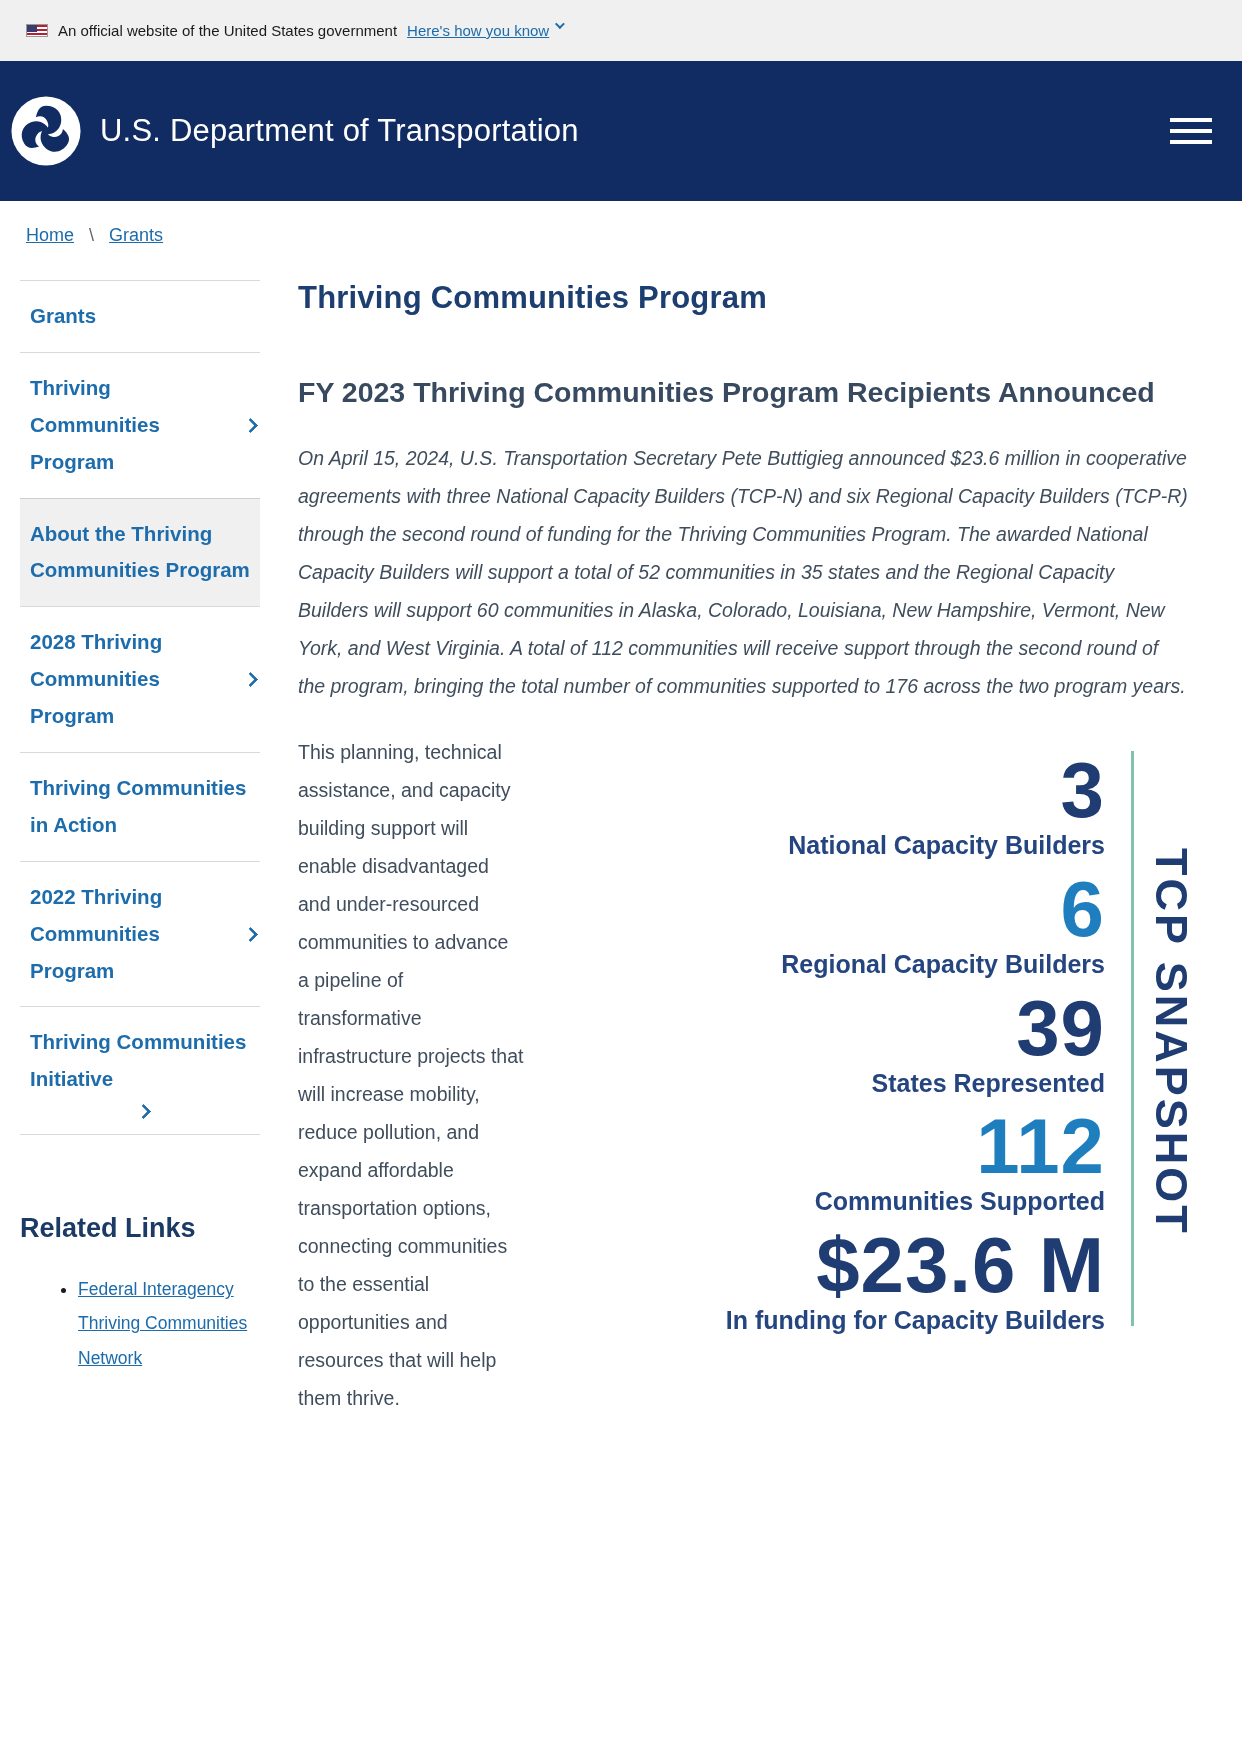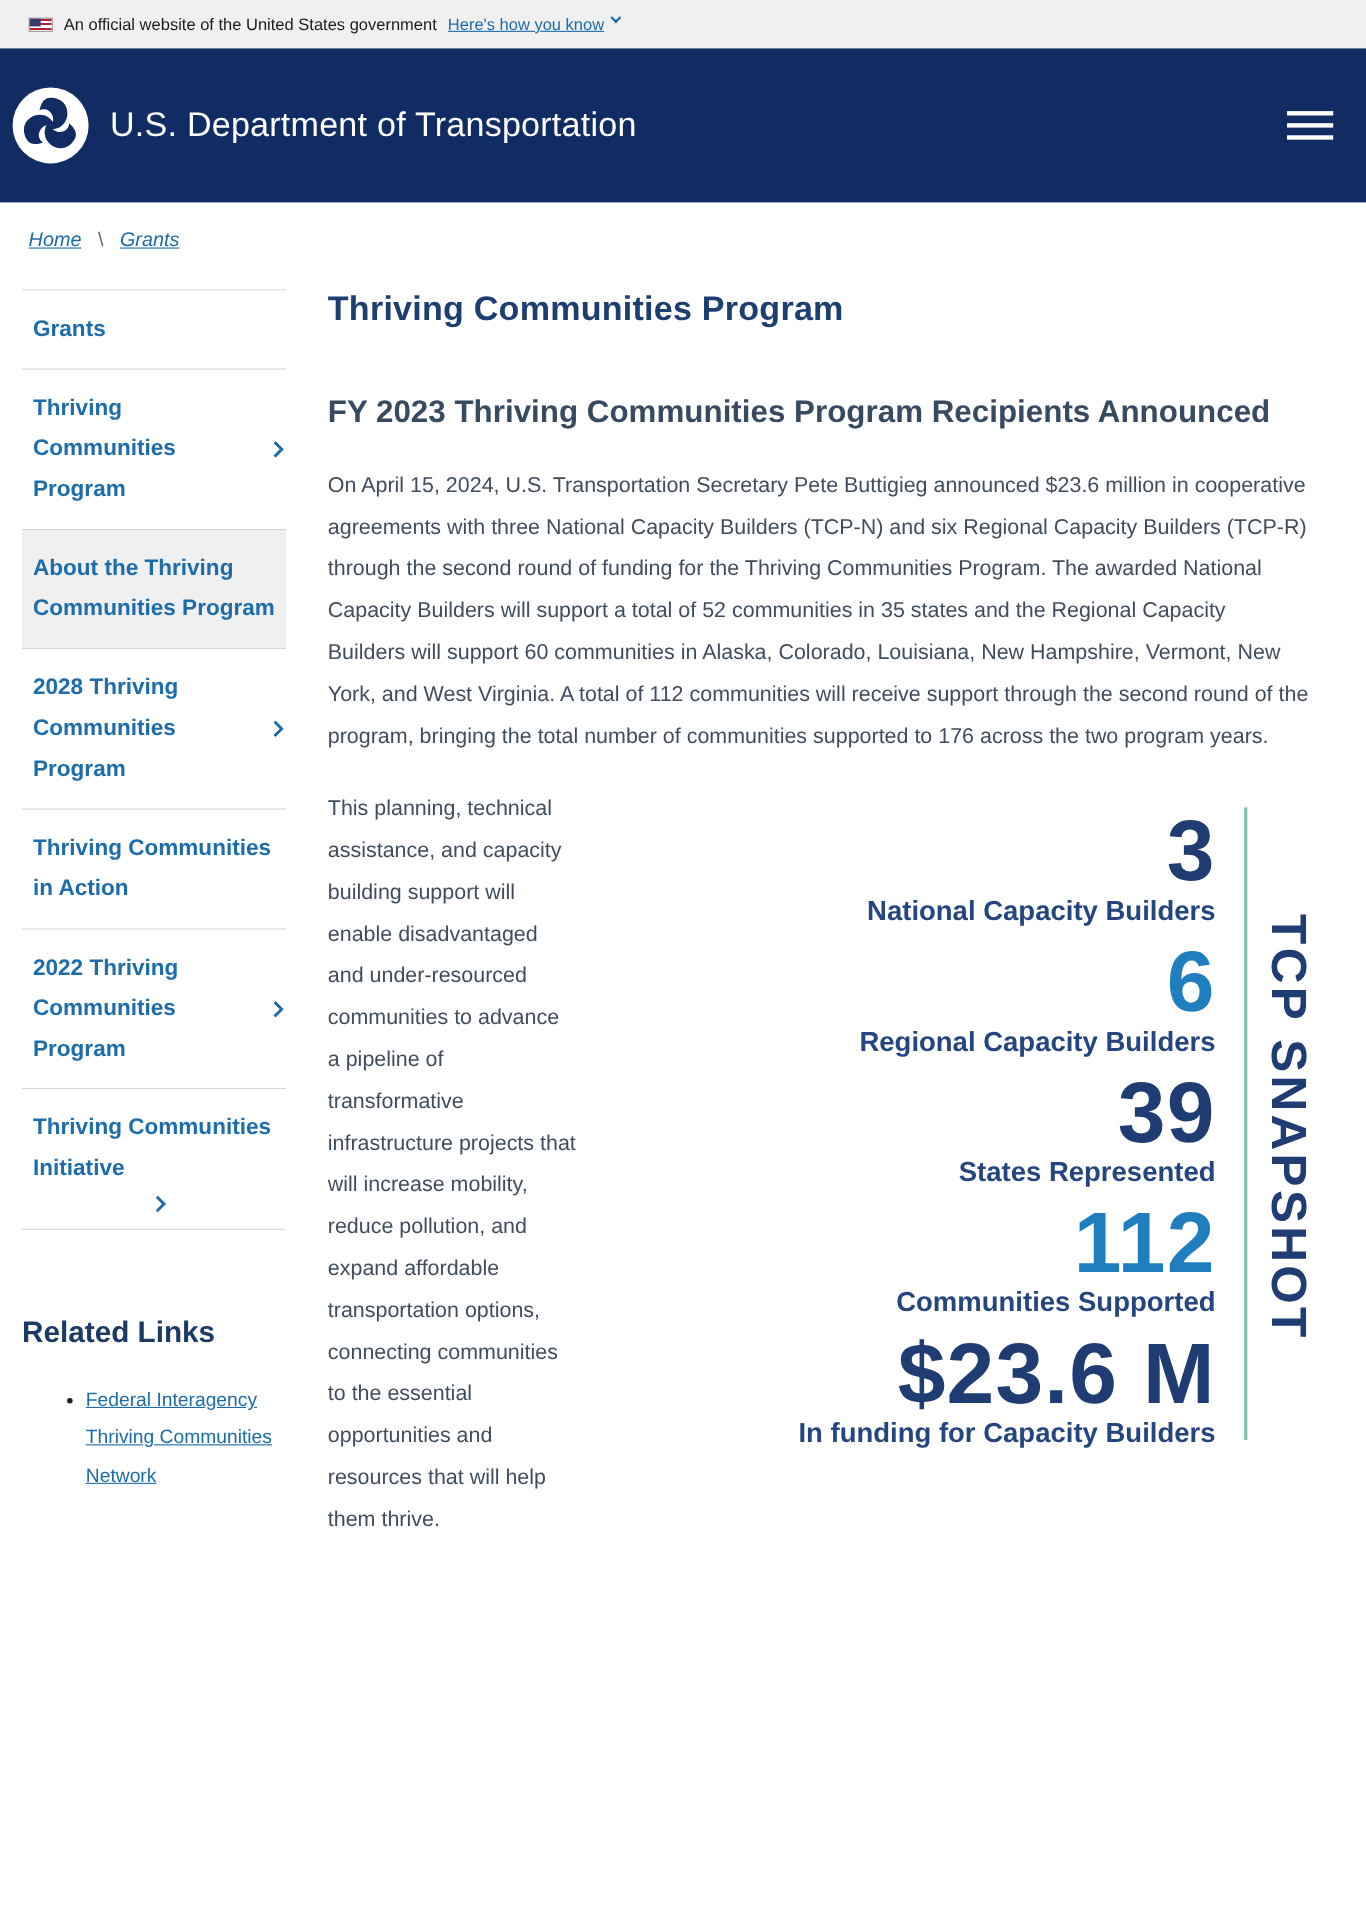--- a/index.html
+++ b/index.html
@@ -6,21 +6,21 @@
   html,body { background:#ffffff; }
   body {
     width:1242px; min-height:1756px;
     font-family:"Liberation Sans", sans-serif;
     color:#3f4d5c;
   }
   a { cursor:pointer; }
 
   
   .gov-banner {
-    background:#f0f0f0; height:44px;
+    background:#f0f0f0; height:61px;
     display:flex; align-items:center; gap:10px;
     padding:0 26px; font-size:15px; color:#1b1b1b;
   }
   .flag {
     width:22px; height:13px; position:relative; flex:0 0 auto;
     background:repeating-linear-gradient(#b22234 0 2px, #fff 2px 4px);
     border:0.5px solid #999;
   }
   .flag::before {
     content:""; position:absolute; left:0; top:0;
@@ -40,21 +40,21 @@
     background:#112c63; height:140px;
     display:flex; align-items:center; padding:0 30px 0 10px;
   }
   .logo { width:72px; height:72px; flex:0 0 auto; }
   .site-title { color:#ffffff; font-size:31px; font-weight:400; margin-left:18px; letter-spacing:0.2px; }
   .hamburger { margin-left:auto; width:42px; display:flex; flex-direction:column; gap:7px; cursor:pointer; }
   .hamburger span { height:4px; background:#ffffff; width:100%; }
 
   
   .breadcrumb { padding:24px 26px 8px; font-size:18px; color:#555; }
-  .breadcrumb a { color:#1c6cab; text-decoration:underline;font-style:italic; }
+  .breadcrumb a { color:#1c6cab; text-decoration:underline; }
   .breadcrumb .sep { color:#666; margin:0 10px; }
 
   
   .layout { display:flex; align-items:flex-start; padding:26px 52px 40px 20px; }
 
   
   .sidebar { width:240px; flex:0 0 auto; }
   .side-nav { list-style:none; }
   .side-nav li {
     border-top:1px solid #d9d9d9;
@@ -72,21 +72,21 @@
   .related { margin-top:78px; }
   .related h3 { color:#1b3a64; font-size:27px; font-weight:bold; }
   .related ul { margin:28px 0 0 58px; }
   .related li { font-size:17.5px; line-height:1.95; color:#1b1b1b; }
   .related a { color:#1c6cab; text-decoration:underline; }
 
   
   .main { flex:1; margin-left:38px; min-width:0; }
   .page-title { color:#1c3e70; font-size:31px; font-weight:bold; letter-spacing:0.2px; }
   .article-heading { margin-top:56px; color:#374a60; font-size:28.5px; font-weight:bold; line-height:1.45; }
-  .body-text { margin-top:26px; font-size:19.5px; line-height:38px; color:#3f4d5c; }
+  .body-text { margin-top:26px; font-size:19.5px; line-height:38px; color:#3f4d5c;font-style:italic; }
   .para2-wrap { margin-top:28px; font-size:19.5px; line-height:38px; color:#3f4d5c; }
   .para2-wrap::after { content:""; display:block; clear:both; }
 
   
   .snapshot {
     float:right; width:648px; margin:4px 0 12px 18px;
     display:flex; align-items:stretch;
   }
   .snapshot-stats { flex:1; text-align:right; padding:16px 26px 0 0; }
   .stat { margin-bottom:10px; }

